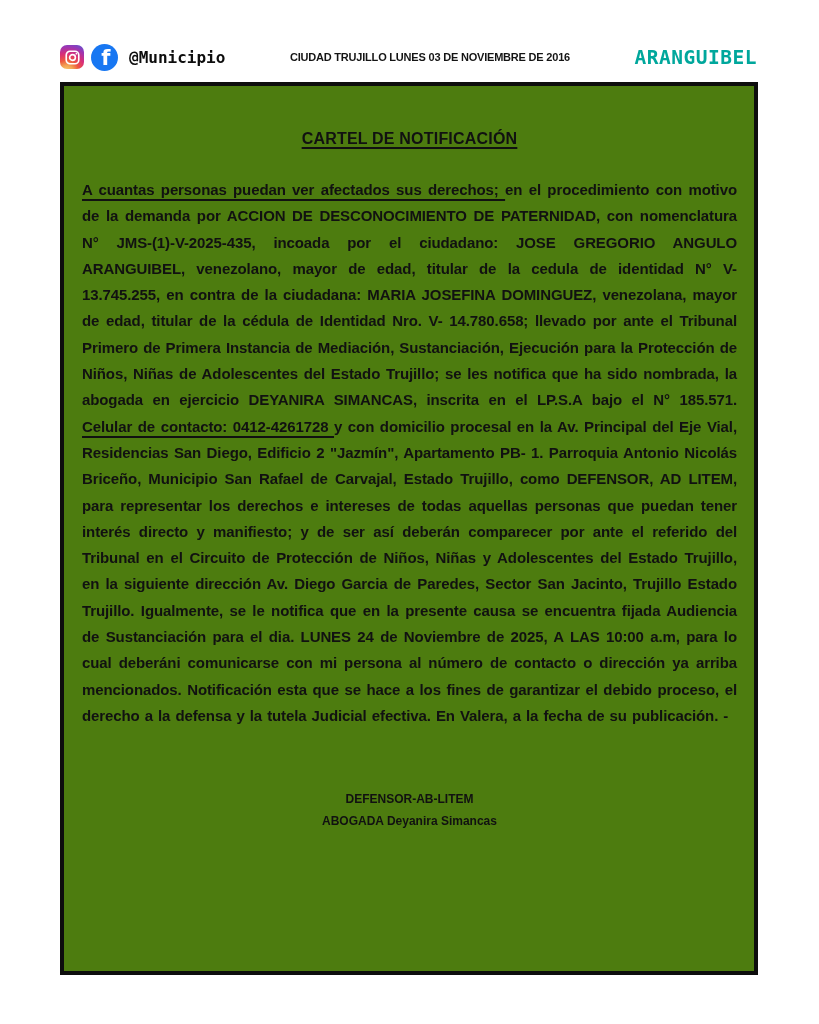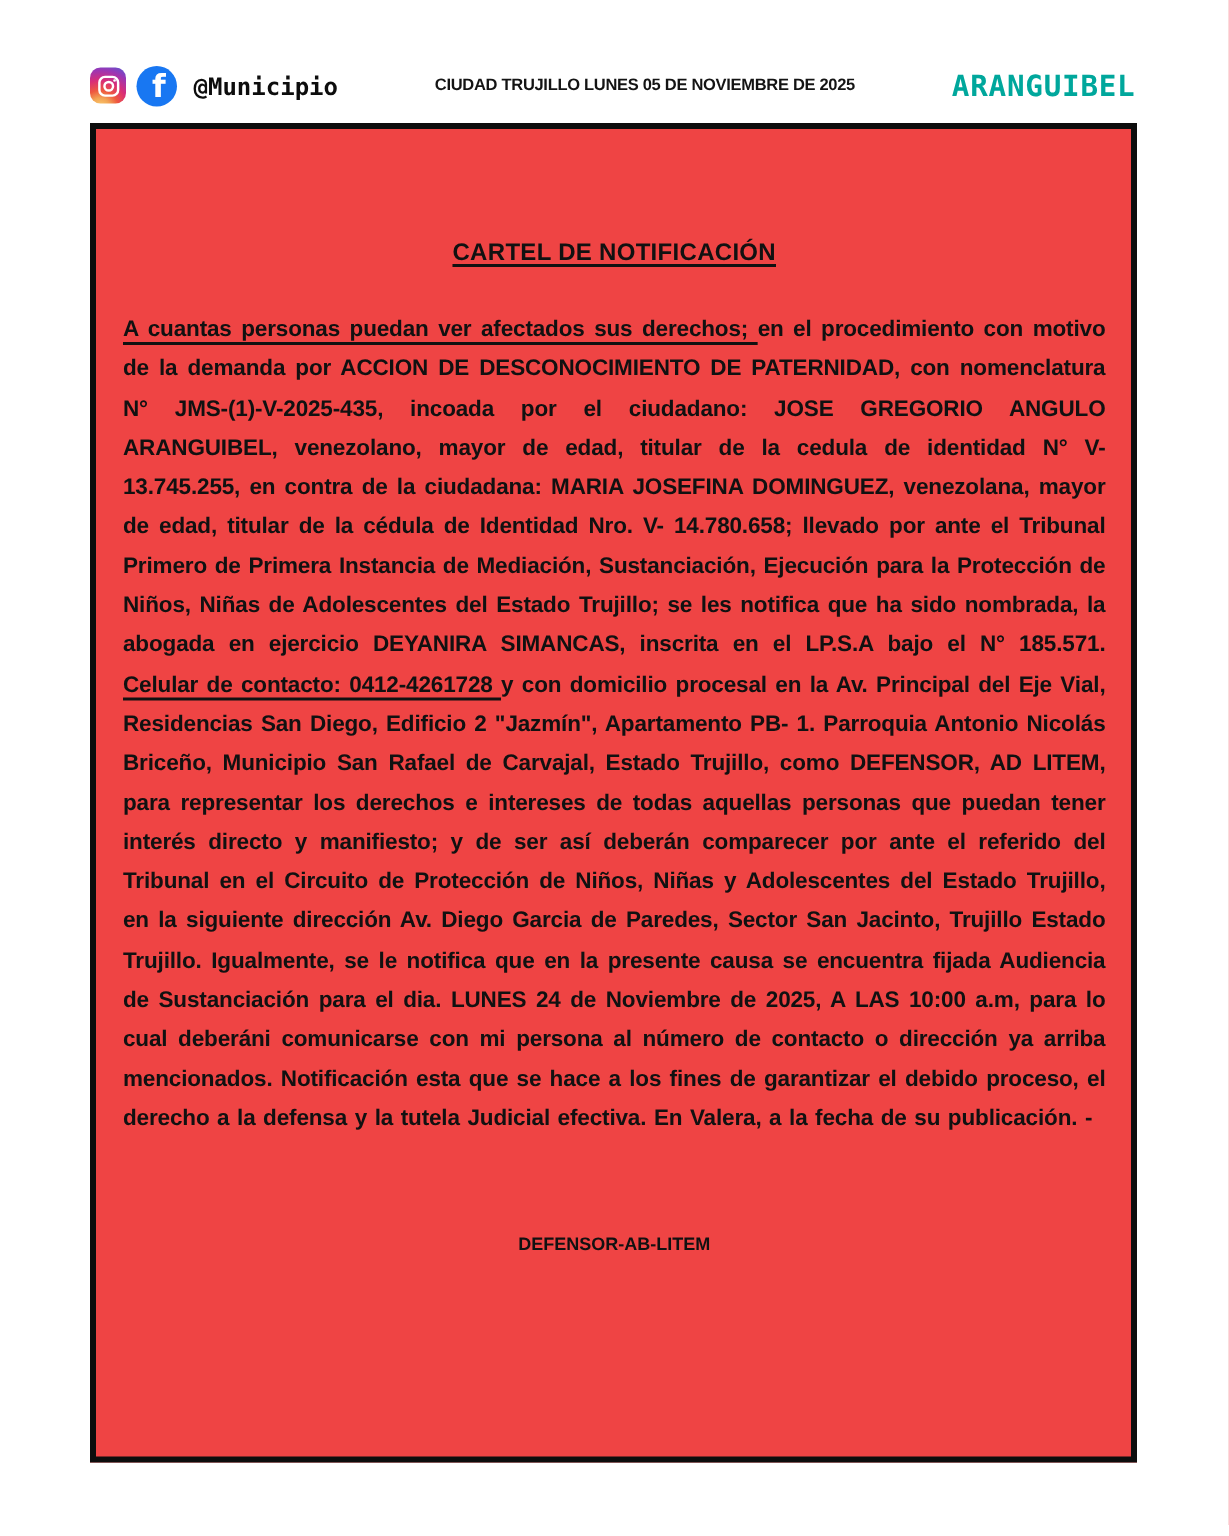--- a/index.html
+++ b/index.html
@@ -83,22 +83,22 @@
 
   
   .notice-box {
     position: absolute;
     left: 60px;
     top: 82px;
     width: 698px;
     height: 893px;
     box-sizing: border-box;
     border: 4px solid #0d0d0d;
-    background: #ef4444;
-    padding: 74px 17px 0 18px;
+    background: #4d7c0f;
+    padding: 44px 17px 0 18px;
   }
   .notice-title {
     text-align: center;
     font-weight: bold;
     font-size: 16px;
     margin: 0 0 29px 0;
     letter-spacing: 0.2px;
   }
   .notice-title span {
     text-decoration: underline;
@@ -139,27 +139,28 @@
           <rect x="2" y="2" width="20" height="20" rx="6" ry="6"></rect>
           <circle cx="12" cy="12" r="4.6"></circle>
           <circle cx="18.2" cy="5.8" r="1.4" fill="#ffffff" stroke="none"></circle>
         </svg>
       </div>
       <div class="fb-icon">
         <span>f</span>
       </div>
       <div class="handle">@Municipio</div>
     </div>
-    <div class="dateline">CIUDAD TRUJILLO LUNES 05 DE NOVIEMBRE DE 2025</div>
+    <div class="dateline">CIUDAD TRUJILLO LUNES 03 DE NOVIEMBRE DE 2016</div>
     <div class="publicidad" style="color: rgb(0, 167, 156);">ARANGUIBEL</div>
   </div>
 
   <div class="notice-box">
     <h1 class="notice-title">
       <span>CARTEL DE NOTIFICACIÓN</span>
     </h1>
     <p class="notice-body"><span class="u">A cuantas personas puedan ver afectados sus derechos; </span><span>en el procedimiento con motivo de la demanda por ACCION DE DESCONOCIMIENTO DE PATERNIDAD, con nomenclatura N° JMS-(1)-V-2025-435, incoada por el ciudadano: JOSE GREGORIO ANGULO ARANGUIBEL, venezolano, mayor de edad, titular de la cedula de identidad N° V-13.745.255, en contra de la ciudadana: MARIA JOSEFINA DOMINGUEZ, venezolana, mayor de edad, titular de la cédula de Identidad Nro. V- 14.780.658; llevado por ante el Tribunal Primero de Primera Instancia de Mediación, Sustanciación, Ejecución para la Protección de Niños, Niñas de Adolescentes del Estado Trujillo; se les notifica que ha sido nombrada, la abogada en ejercicio DEYANIRA SIMANCAS, inscrita en el LP.S.A bajo el N° 185.571. </span><span class="u">Celular de contacto: 0412-4261728 </span><span>y con domicilio procesal en la Av. Principal del Eje Vial, Residencias San Diego, Edificio 2 "Jazmín", Apartamento PB- 1. Parroquia Antonio Nicolás Briceño, Municipio San Rafael de Carvajal, Estado Trujillo, como DEFENSOR, AD LITEM, para representar los derechos e intereses de todas aquellas personas que puedan tener interés directo y manifiesto; y de ser así deberán comparecer por ante el referido del Tribunal en el Circuito de Protección de Niños, Niñas y Adolescentes del Estado Trujillo, en la siguiente dirección Av. Diego Garcia de Paredes, Sector San Jacinto, Trujillo Estado Trujillo. Igualmente, se le notifica que en la presente causa se encuentra fijada Audiencia de Sustanciación para el dia. LUNES 24 de Noviembre de 2025, A LAS 10:00 a.m, para lo cual deberáni comunicarse con mi persona al número de contacto o dirección ya arriba mencionados. Notificación esta que se hace a los fines de garantizar el debido proceso, el derecho a la defensa y la tutela Judicial efectiva. En Valera, a la fecha de su publicación. -</span></p>
     <div class="signature">
       <div>DEFENSOR-AB-LITEM</div>
+      <div>ABOGADA Deyanira Simancas</div>
     </div>
   </div>
 
 </div>
 
 </body></html>

